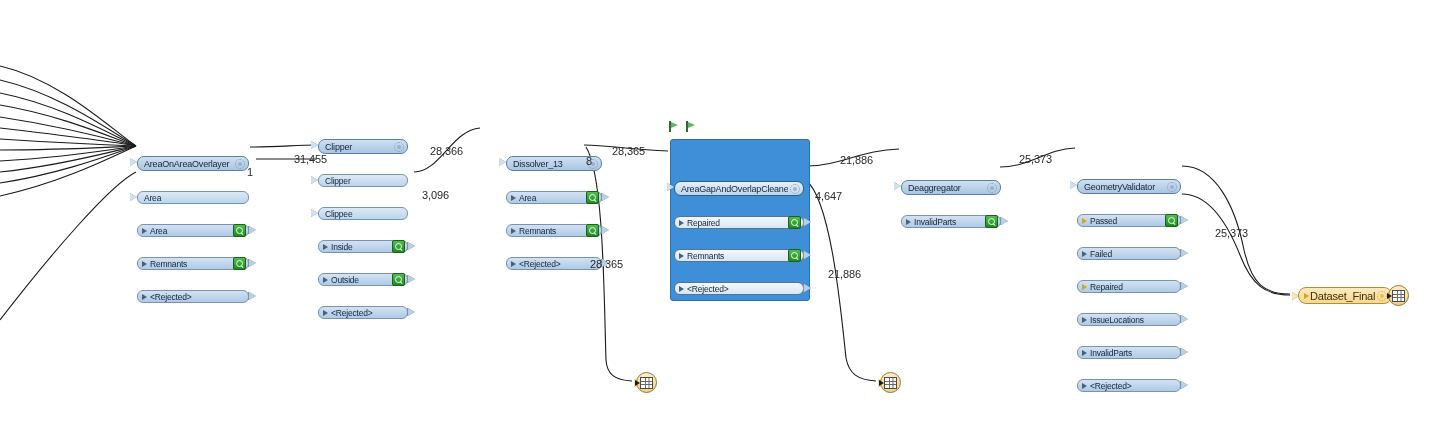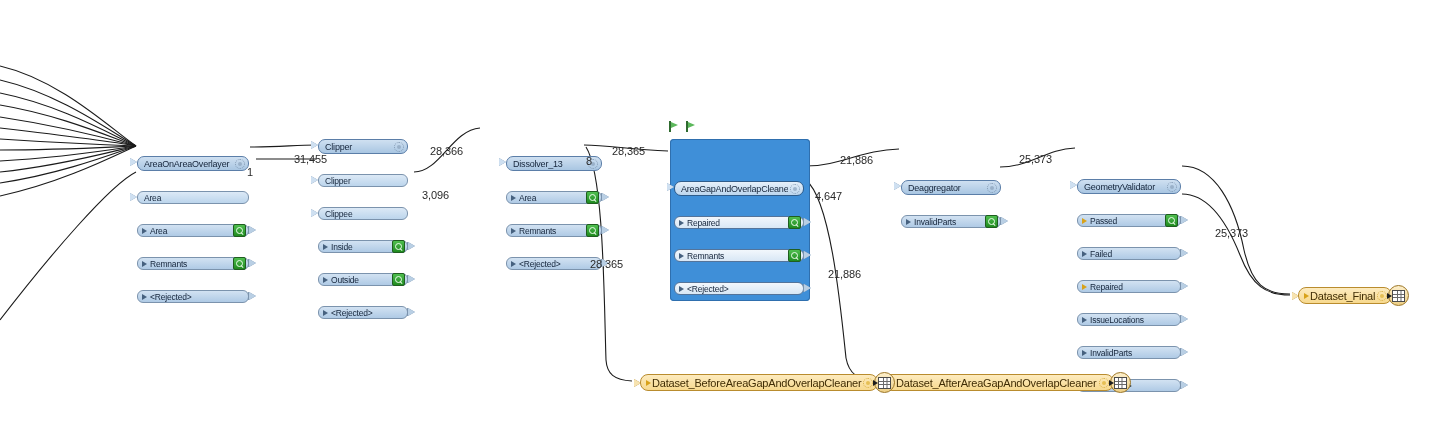--- a/index.html
+++ b/index.html
@@ -446,38 +446,28 @@
             <span class="pname">&lt;Rejected&gt;</span>
           </div>
           <span class="outstub"></span>
         </div>
       </div>
     </div>
 
   <div id="dataset-layer">
       <div class="dsnode" style="left: 634px; top: 372px;">
         <span class="dsstub"></span>
-        <div class="dsbody">
-          <span class="tri"></span>
-          <span>Dataset_BeforeAreaGapAndOverlapCleaner</span>
-          <span class="gear y"></span>
-        </div>
         <span class="dsicon">
           <span class="grid">
             <span class="arw"></span>
           </span>
         </span>
       </div>
       <div class="dsnode" style="left: 878px; top: 372px;">
         <span class="dsstub"></span>
-        <div class="dsbody">
-          <span class="tri"></span>
-          <span>Dataset_AfterAreaGapAndOverlapCleaner</span>
-          <span class="gear y"></span>
-        </div>
         <span class="dsicon">
           <span class="grid">
             <span class="arw"></span>
           </span>
         </span>
       </div>
       <div class="dsnode" style="left: 1292px; top: 285px;">
         <span class="dsstub"></span>
         <div class="dsbody">
           <span class="tri"></span>

